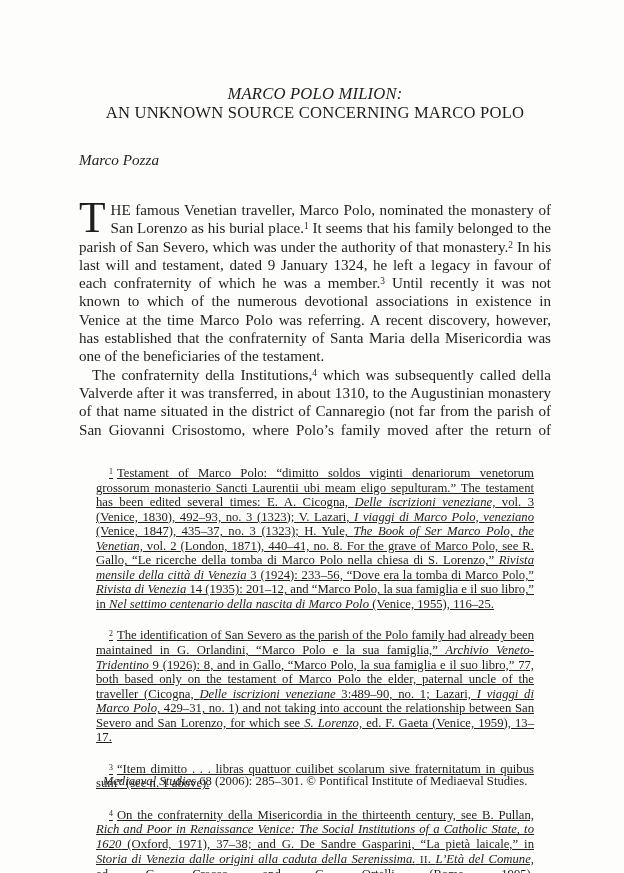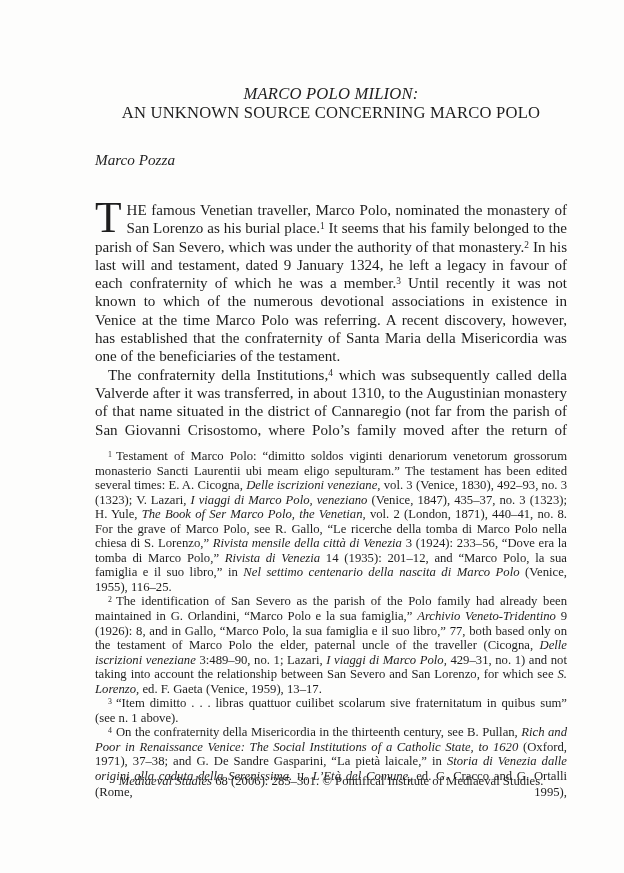--- a/index.html
+++ b/index.html
@@ -2,34 +2,34 @@
 <html><head>
 <meta charset="utf-8">
 <style>
   html,body{margin:0;padding:0;}
   body{width:624px;height:873px;background:#fdfdfc;}
   .page{
     position:relative;width:624px;height:873px;background:#fdfdfc;
     font-family:"Liberation Serif","DejaVu Serif",serif;color:#1e1e1e;
     overflow:hidden;
   }
-  .col{position:absolute;left:95px;width:472px;}
+  .col{position:absolute;left:79px;width:472px;}
   .title-block{top:84px;text-align:center;font-size:16.6px;line-height:19.2px;letter-spacing:.2px;}
   .title-line1{font-style:italic;}
   .author{top:151px;text-align:left;font-style:italic;font-size:15.2px;}
   .body-text{top:201px;font-size:15.1px;line-height:18.3px;text-align:justify;}
   .body-text p{margin:0;padding:0;}
   .para2{text-indent:13px;text-align-last:justify;}
   .dropcap{
     float:left;font-size:43.5px;line-height:1;height:41px;
     margin:-5px 5px 0 0;font-weight:400;
   }
   sup{font-size:62%;line-height:0;position:relative;top:-0.42em;vertical-align:baseline;}
   .footnotes{top:449px;font-size:12.7px;line-height:14.55px;text-align:justify;}
-  .footnotes p{margin:0;padding:0;text-indent:13px;}
+  .footnotes p{margin:17px;padding:0;text-indent:13px;text-decoration:underline;}
   .footnotes p.last{text-align-last:justify;}
   .fnnum{margin-right:4px;}
   .i{font-style:italic;}
   .sc{font-size:.82em;letter-spacing:.4px;}
   .journal-footer{top:774px;font-size:12.7px;text-align:center;}
 </style>
 </head>
 <body>
 
 <div class="page">

